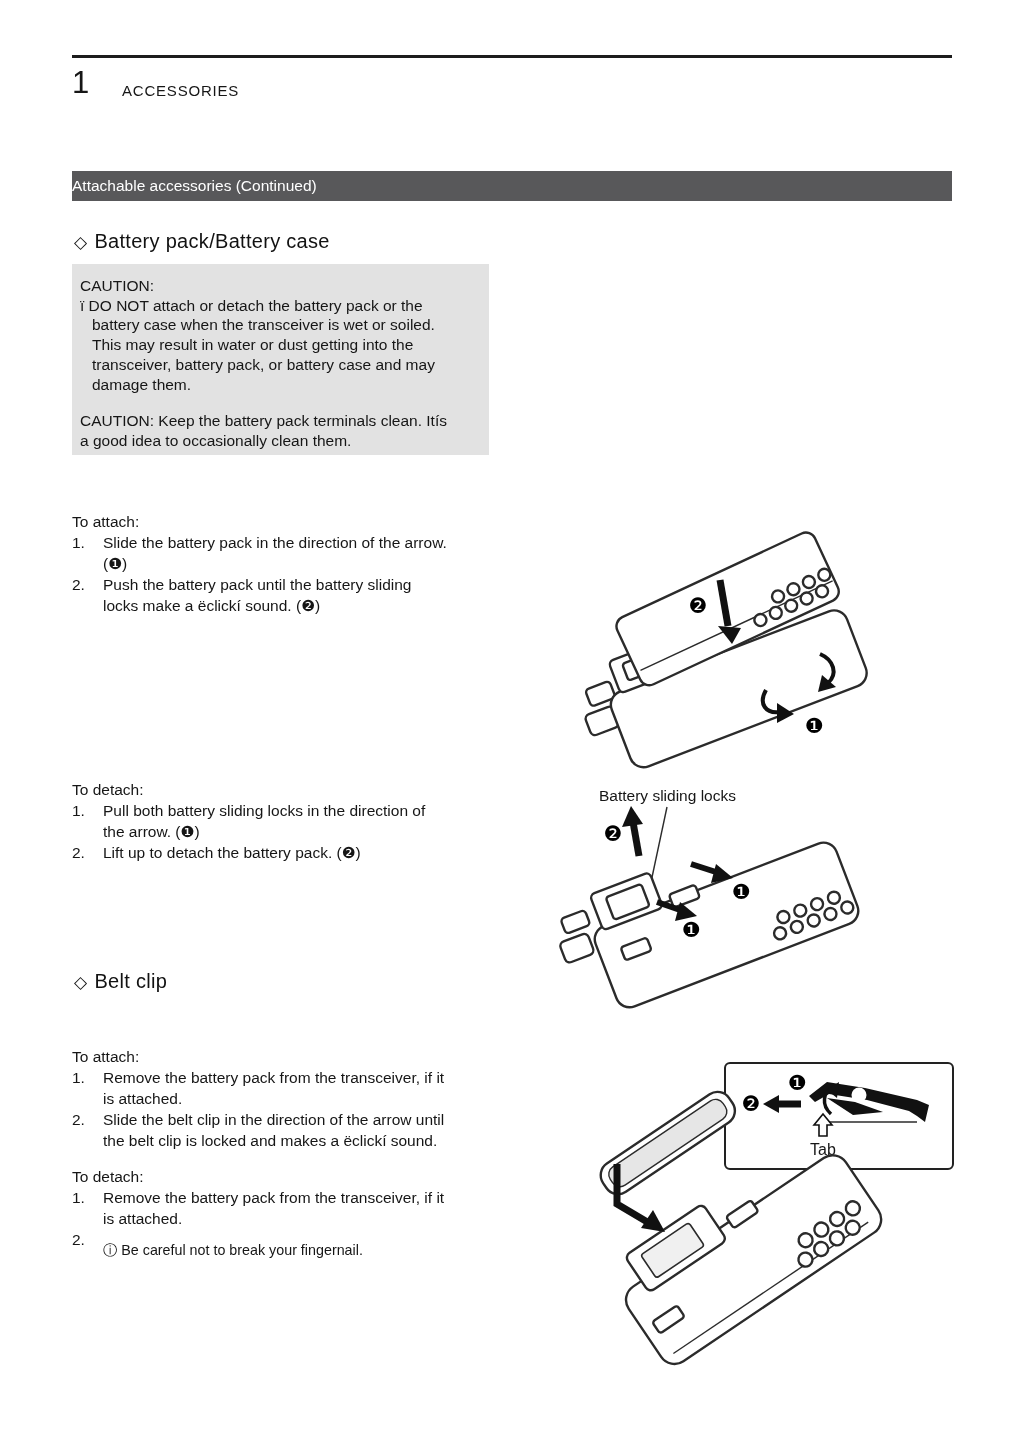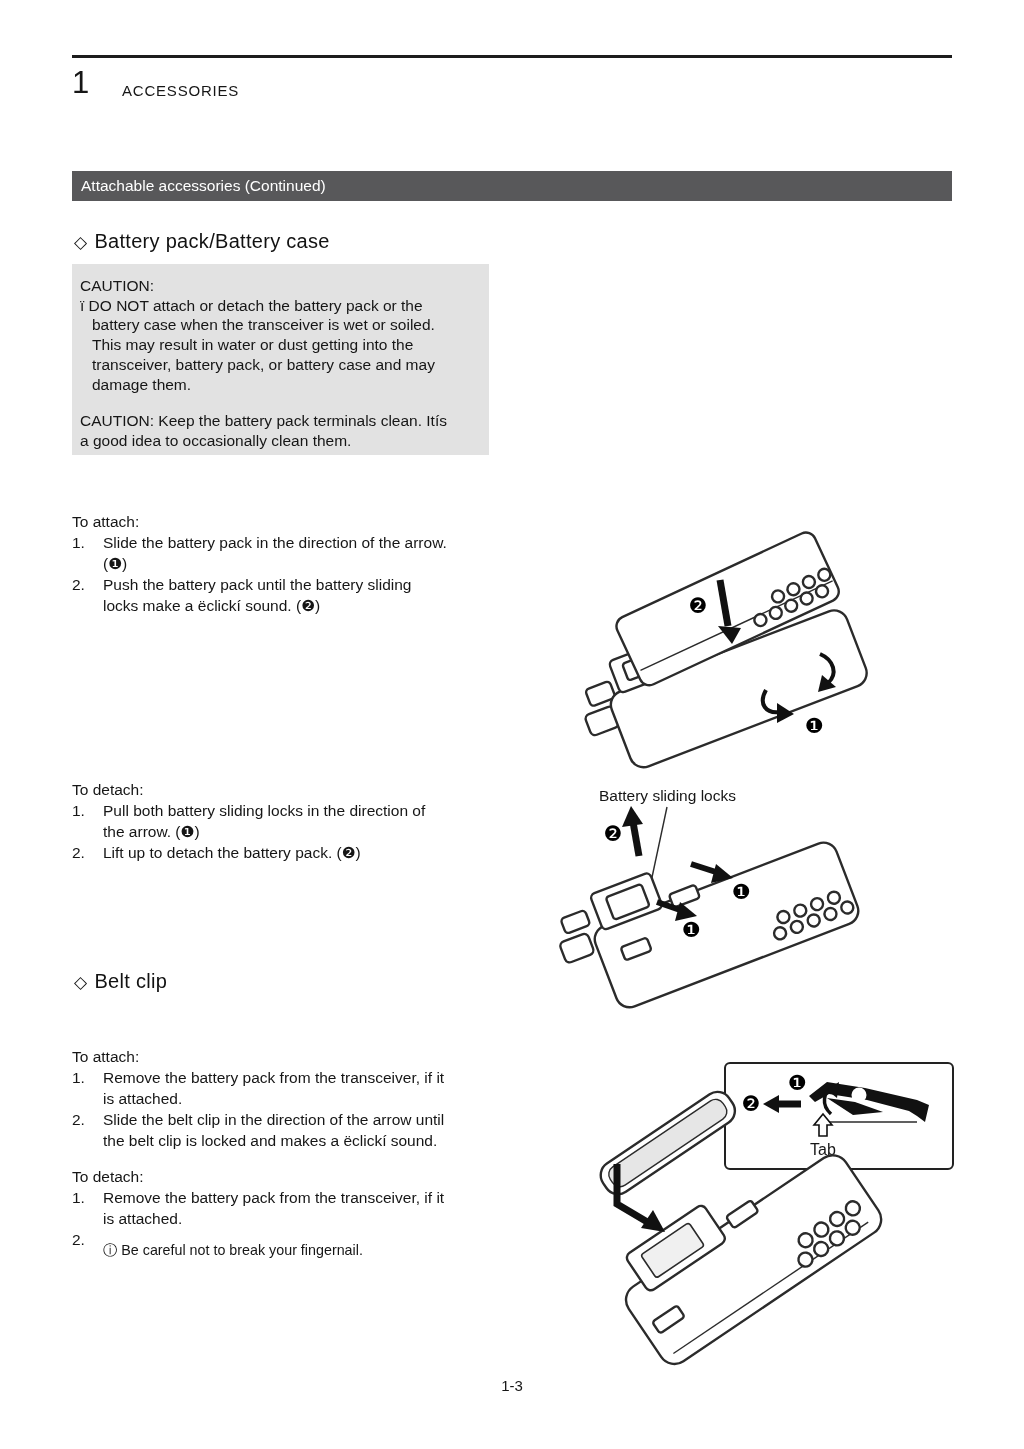--- a/index.html
+++ b/index.html
@@ -4,21 +4,21 @@
 <style>
   html,body{margin:0;padding:0;background:#fff;}
   .page{position:relative;width:1024px;height:1449px;background:#fff;overflow:hidden;
         font-family:"Liberation Sans","DejaVu Sans",sans-serif;color:#161616;}
   .abs{position:absolute;}
   .top-rule{left:72px;top:55px;width:880px;height:3px;background:#1c1c1c;}
   .chapter-num{left:72px;top:66px;font-size:31px;line-height:34px;font-weight:400;}
   .chapter-title{left:122px;top:82px;font-size:15px;letter-spacing:.8px;}
   .section-bar{left:72px;top:171px;width:880px;height:30px;background:#58585a;color:#fff;
                display:flex;align-items:center;}
-  .section-bar span{padding-left:9px;font-size:15.5px;}
+  .section-bar span{font-size:15.5px;}
   .h2{left:74px;font-size:20px;letter-spacing:.3px;display:flex;align-items:baseline;gap:7px;color:#121212;}
   .h2 .diamond{font-size:17px;}
   .caution{left:72px;width:401px;background:#e2e2e2;padding:12px 8px 5px 8px;
            font-size:15.5px;line-height:19.7px;}
   .pre{white-space:pre-line;}
   .hang{padding-left:12px;text-indent:-12px;white-space:pre-line;}
   .block{left:72px;width:420px;font-size:15.5px;line-height:21px;}
   .steps-label{margin-bottom:0;margin-top:40px;}
   .step{display:flex;}
   .step .n{width:31px;flex:none;}
@@ -235,15 +235,14 @@
         <circle class="ln" cx="243" cy="220" r="7"></circle>
           <circle class="ln" cx="262" cy="220" r="7"></circle>
         <circle class="ln" cx="281" cy="220" r="7"></circle>
           <circle class="ln" cx="300" cy="220" r="7"></circle>
       </g>
       <polyline class="arr" points="52,106 52,146 84,165" stroke-width="7"></polyline>
       <polygon class="ah" points="100,174 76,170 88,152"></polygon>
     </svg>
   </div>
 
-  <div class="abs page-num">1-3</div>
 
 </div>
 
 </body></html>

